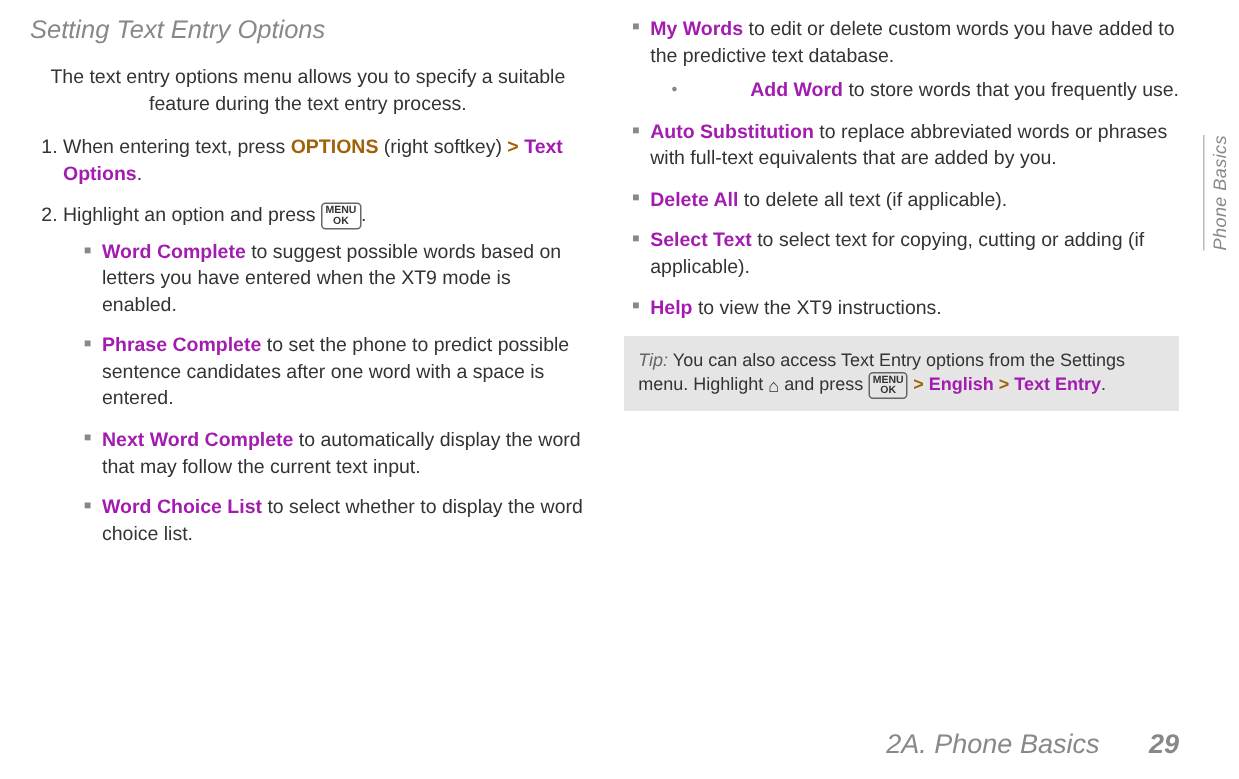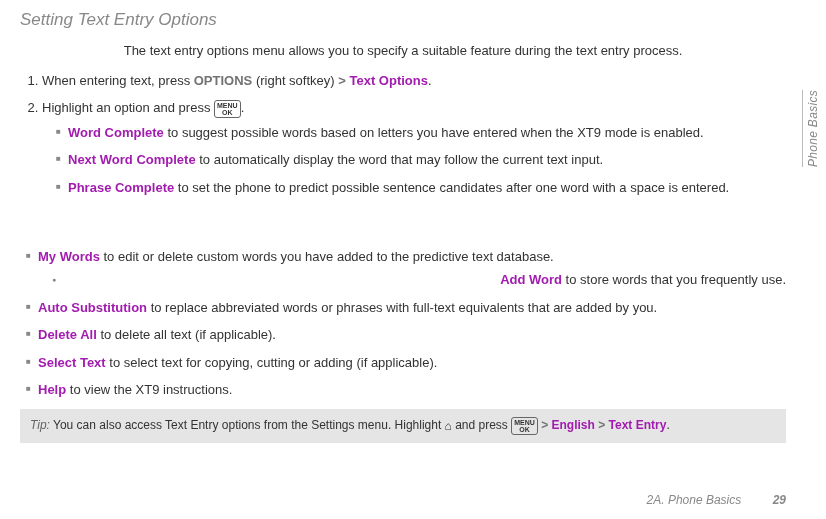--- a/index.html
+++ b/index.html
@@ -12,21 +12,20 @@
     height: 519px;
     position: relative;
     box-sizing: border-box;
   }
   .page {
     display: flex;
     padding: 10px 40px 0 20px;
     gap: 25px;
     height: 460px;
     box-sizing: border-box;
-    flex-direction: column;
   }
   .col {
     flex: 1;
     min-width: 0;
   }
   .section-title {
     font-style: italic;
     font-size: 17px;
     color: #888;
     margin: 0 0 12px 0;
@@ -83,21 +82,21 @@
     position: absolute;
     left: 0;
     top: 4px;
   }
   .term {
     font-weight: bold;
     color: #a21caf;
   }
   .softbold {
     font-weight: bold;
-    color: #737373;
+    color: #a16207;
   }
   .key-ok {
     display: inline-block;
     border: 1px solid #666;
     border-radius: 3px;
     font-size: 7px;
     line-height: 7px;
     padding: 1px 2px;
     vertical-align: middle;
     font-weight: bold;
@@ -133,21 +132,21 @@
     border-right: 1px solid #bbb;
     padding-right: 3px;
     letter-spacing: 0.3px;
   }
   .footer {
     position: absolute;
     bottom: 12px;
     right: 40px;
     font-style: italic;
     color: #888;
-    font-size: 12px;
+    font-size: 18px;
   }
   .footer .pagenum {
     font-weight: bold;
     margin-left: 28px;
   }
 </style>
 </head>
 <body>
 
 <div class="side-tab">Phone Basics</div>
@@ -158,22 +157,23 @@
     <h2 class="section-title">Setting Text Entry Options</h2>
     <p class="body-text">The text entry options menu allows you to specify a suitable feature during the text entry process.</p>
     <ol>
       <li>
         <span>When entering text, press </span><span class="softbold">OPTIONS</span><span> (right softkey) </span><span class="softbold">&gt;</span><span> </span><span class="term">Text Options</span><span>.</span>
       </li>
       <li>
         <span>Highlight an option and press </span><span class="key-ok">MENU<br>OK</span><span>.</span>
         <ul class="square">
           <li><span class="term">Word Complete</span><span> to suggest possible words based on letters you have entered when the XT9 mode is enabled.</span></li>
+          <li><span class="term">Phrase Complete</span><span> to set the phone to predict possible sentence candidates after one word with a space is entered.</span></li>
           <li><span class="term">Next Word Complete</span><span> to automatically display the word that may follow the current text input.</span></li>
-          <li><span class="term">Phrase Complete</span><span> to set the phone to predict possible sentence candidates after one word with a space is entered.</span></li>
+          <li><span class="term">Word Choice List</span><span> to select whether to display the word choice list.</span></li>
         </ul>
       </li>
     </ol>
   </div>
 
   <div class="col">
     <ul class="square" style="padding-left:6px; margin-top:0;">
       <li>
         <span class="term">My Words</span><span> to edit or delete custom words you have added to the predictive text database.</span>
         <ul class="dot">

